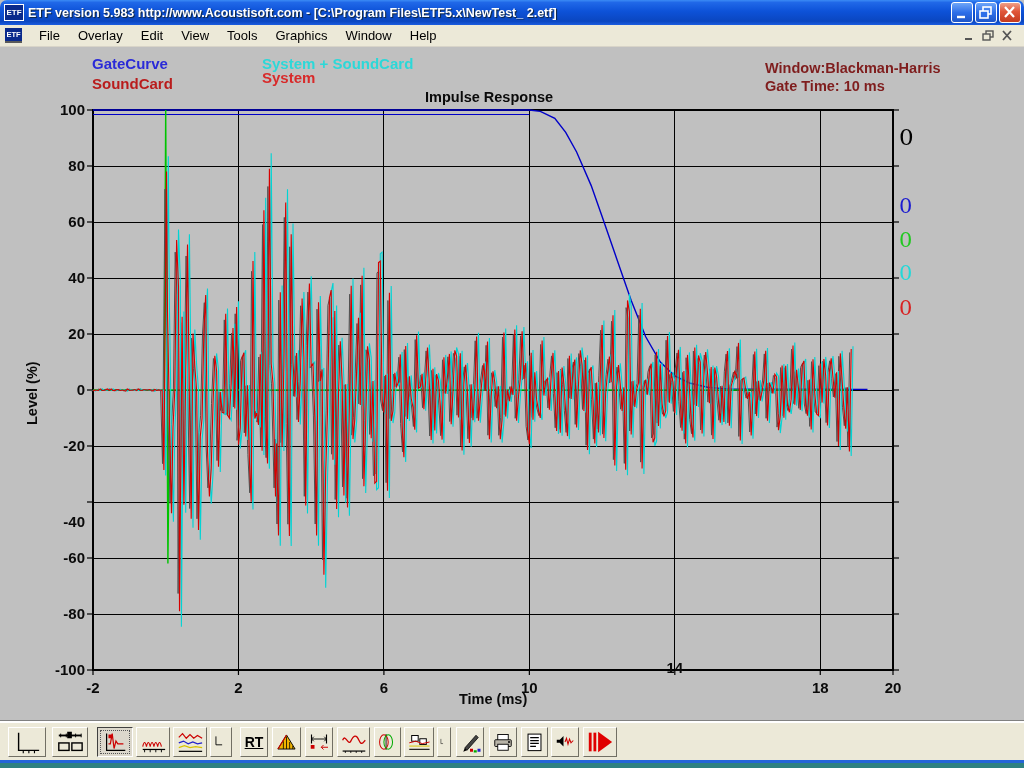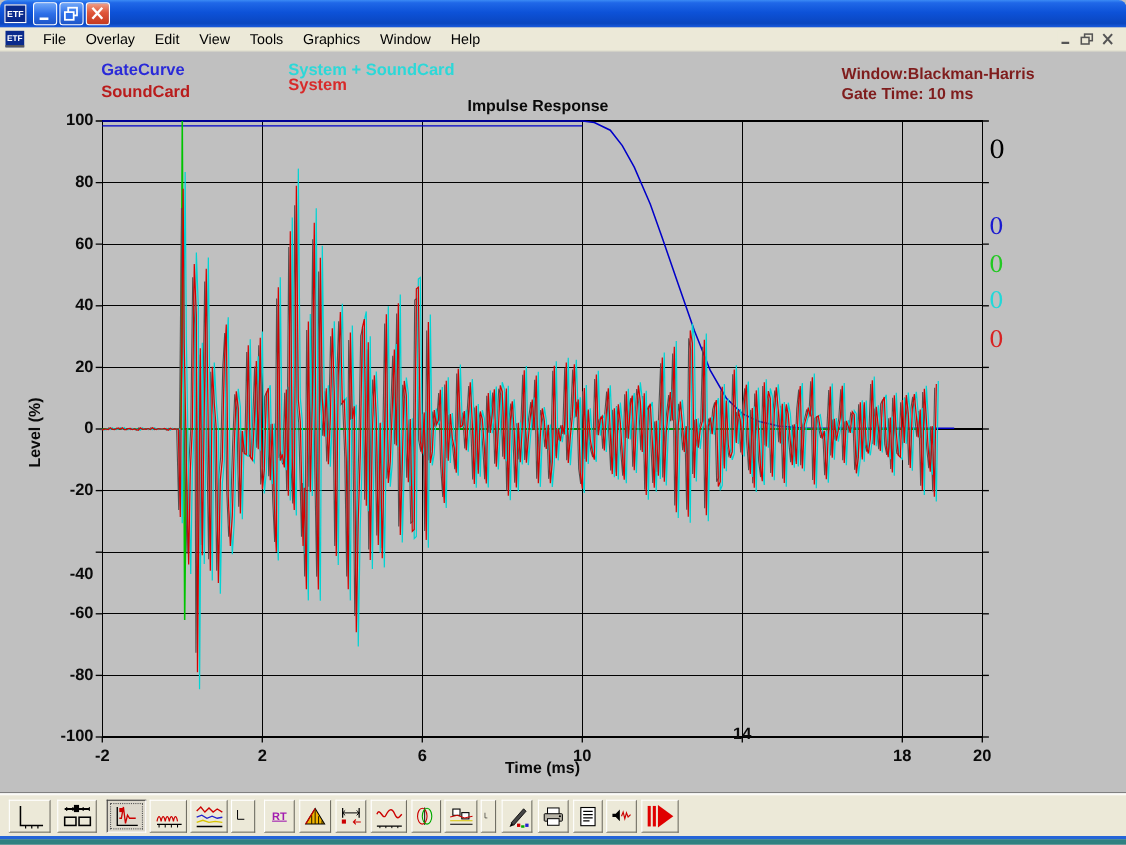--- a/index.html
+++ b/index.html
@@ -66,30 +66,31 @@
     position:absolute;top:5px;height:30px;background:#ece9d8;
     border-top:1px solid #fff;border-left:1px solid #fff;
     border-right:1px solid #716f64;border-bottom:1px solid #716f64;
     box-sizing:border-box;display:flex;align-items:center;justify-content:center;
   }
   .tool-btn.pressed{
     border-top:1px solid #404040;border-left:1px solid #404040;
     border-right:1px solid #fff;border-bottom:1px solid #fff;
     background:#dcd8cc;outline:1px dotted #555;outline-offset:-4px;
   }
-  .rt-label{font-size:10px;font-weight:bold;text-decoration:underline;color:#a21caf;}
+  .rt-label{font-size:14px;font-weight:bold;text-decoration:underline;color:#000000;}
   
   .blue-line{position:absolute;top:760px;left:0;width:1024px;height:3px;background:#2465d8;}
   .teal-strip{position:absolute;top:763px;left:0;width:1024px;height:5px;background:#2e8181;}
 </style>
 </head>
 <body>
 
 <div class="titlebar">
   <div class="app-icon">ETF</div>
+  <div class="title-text">ETF version 5.983 http://www.Acoustisoft.com - [C:\Program Files\ETF5.x\NewTest_ 2.etf]</div>
   <div class="tb-btn">
     <svg width="20" height="19" viewBox="0 0 20 19">
         <path d="M5 14h8" stroke="#fff" stroke-width="2.4"></path>
       </svg>
   </div>
   <div class="tb-btn">
     <svg width="20" height="19" viewBox="0 0 20 19">
       <rect x="7" y="4" width="8" height="7" fill="none" stroke="#fff" stroke-width="1.6"></rect>
       <rect x="4" y="8" width="8" height="7" fill="#2e6fe8" stroke="#fff" stroke-width="1.6"></rect>
     </svg>

